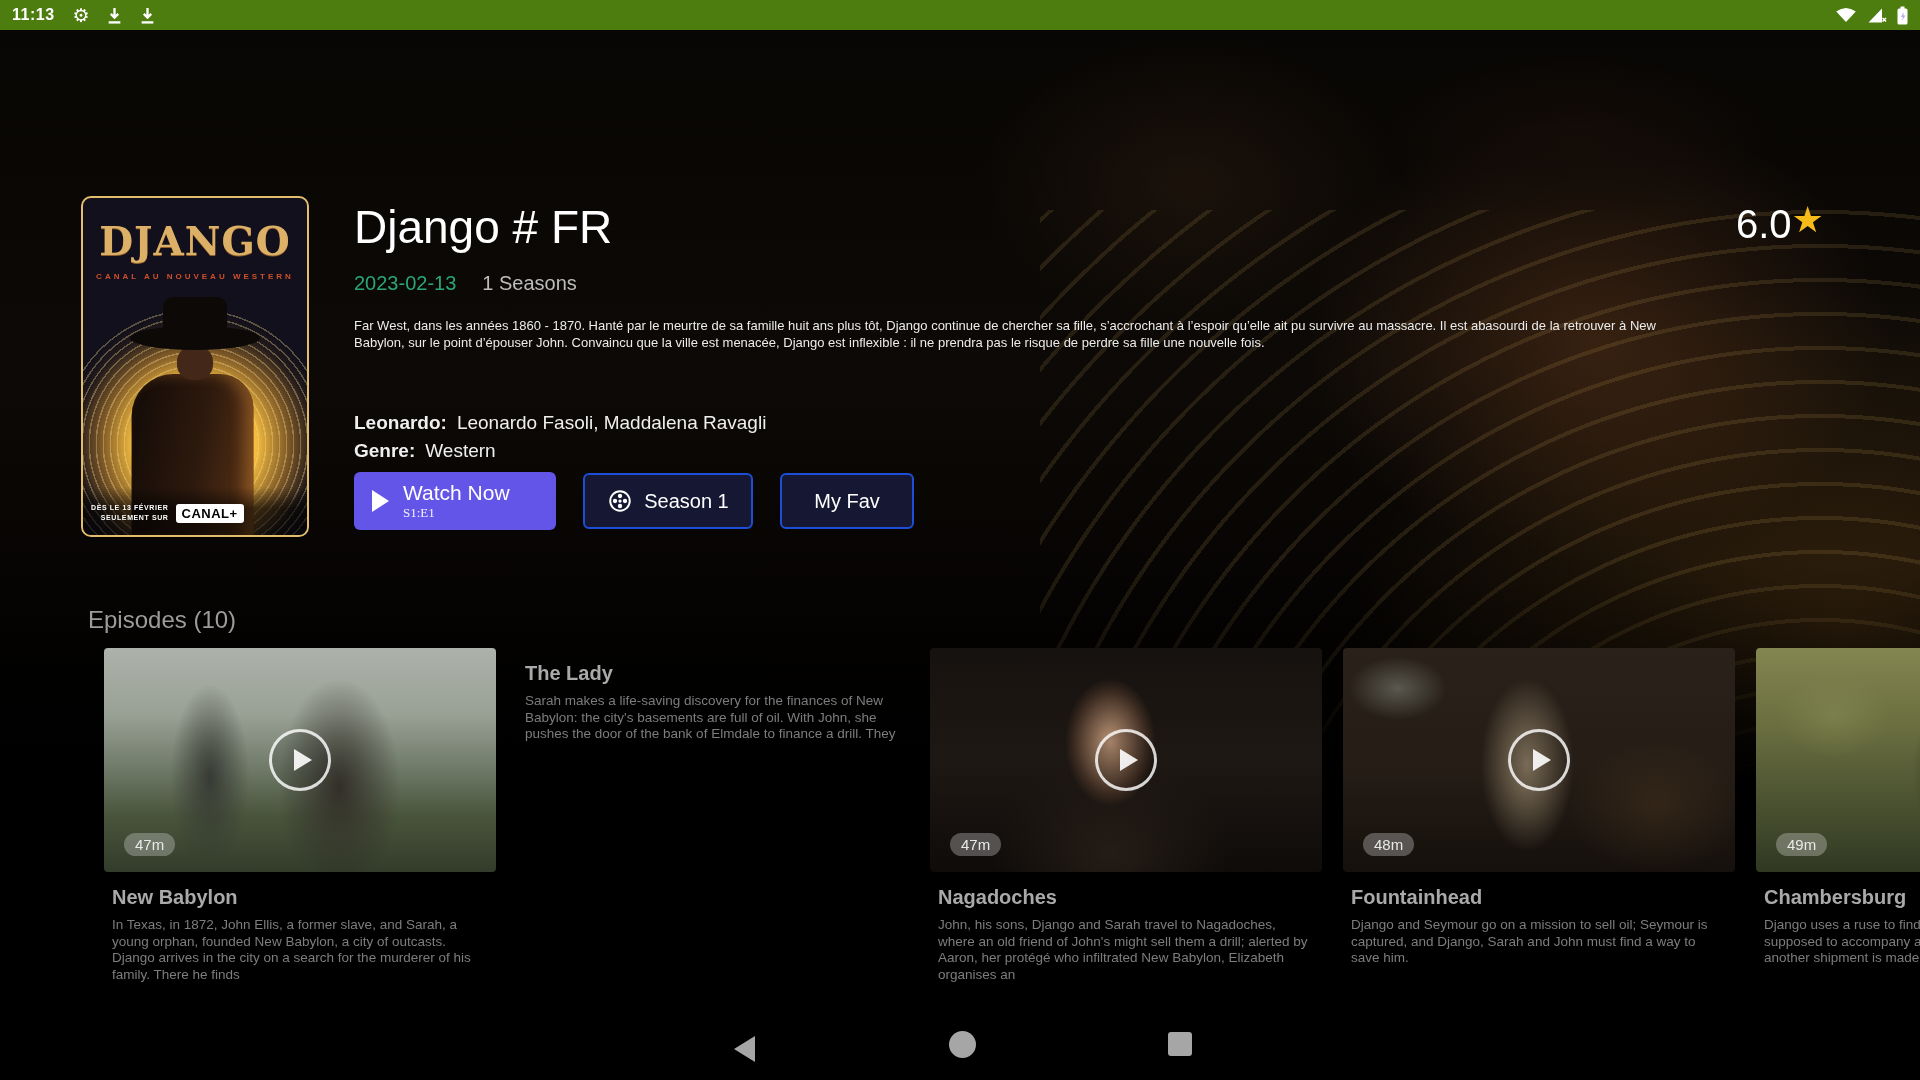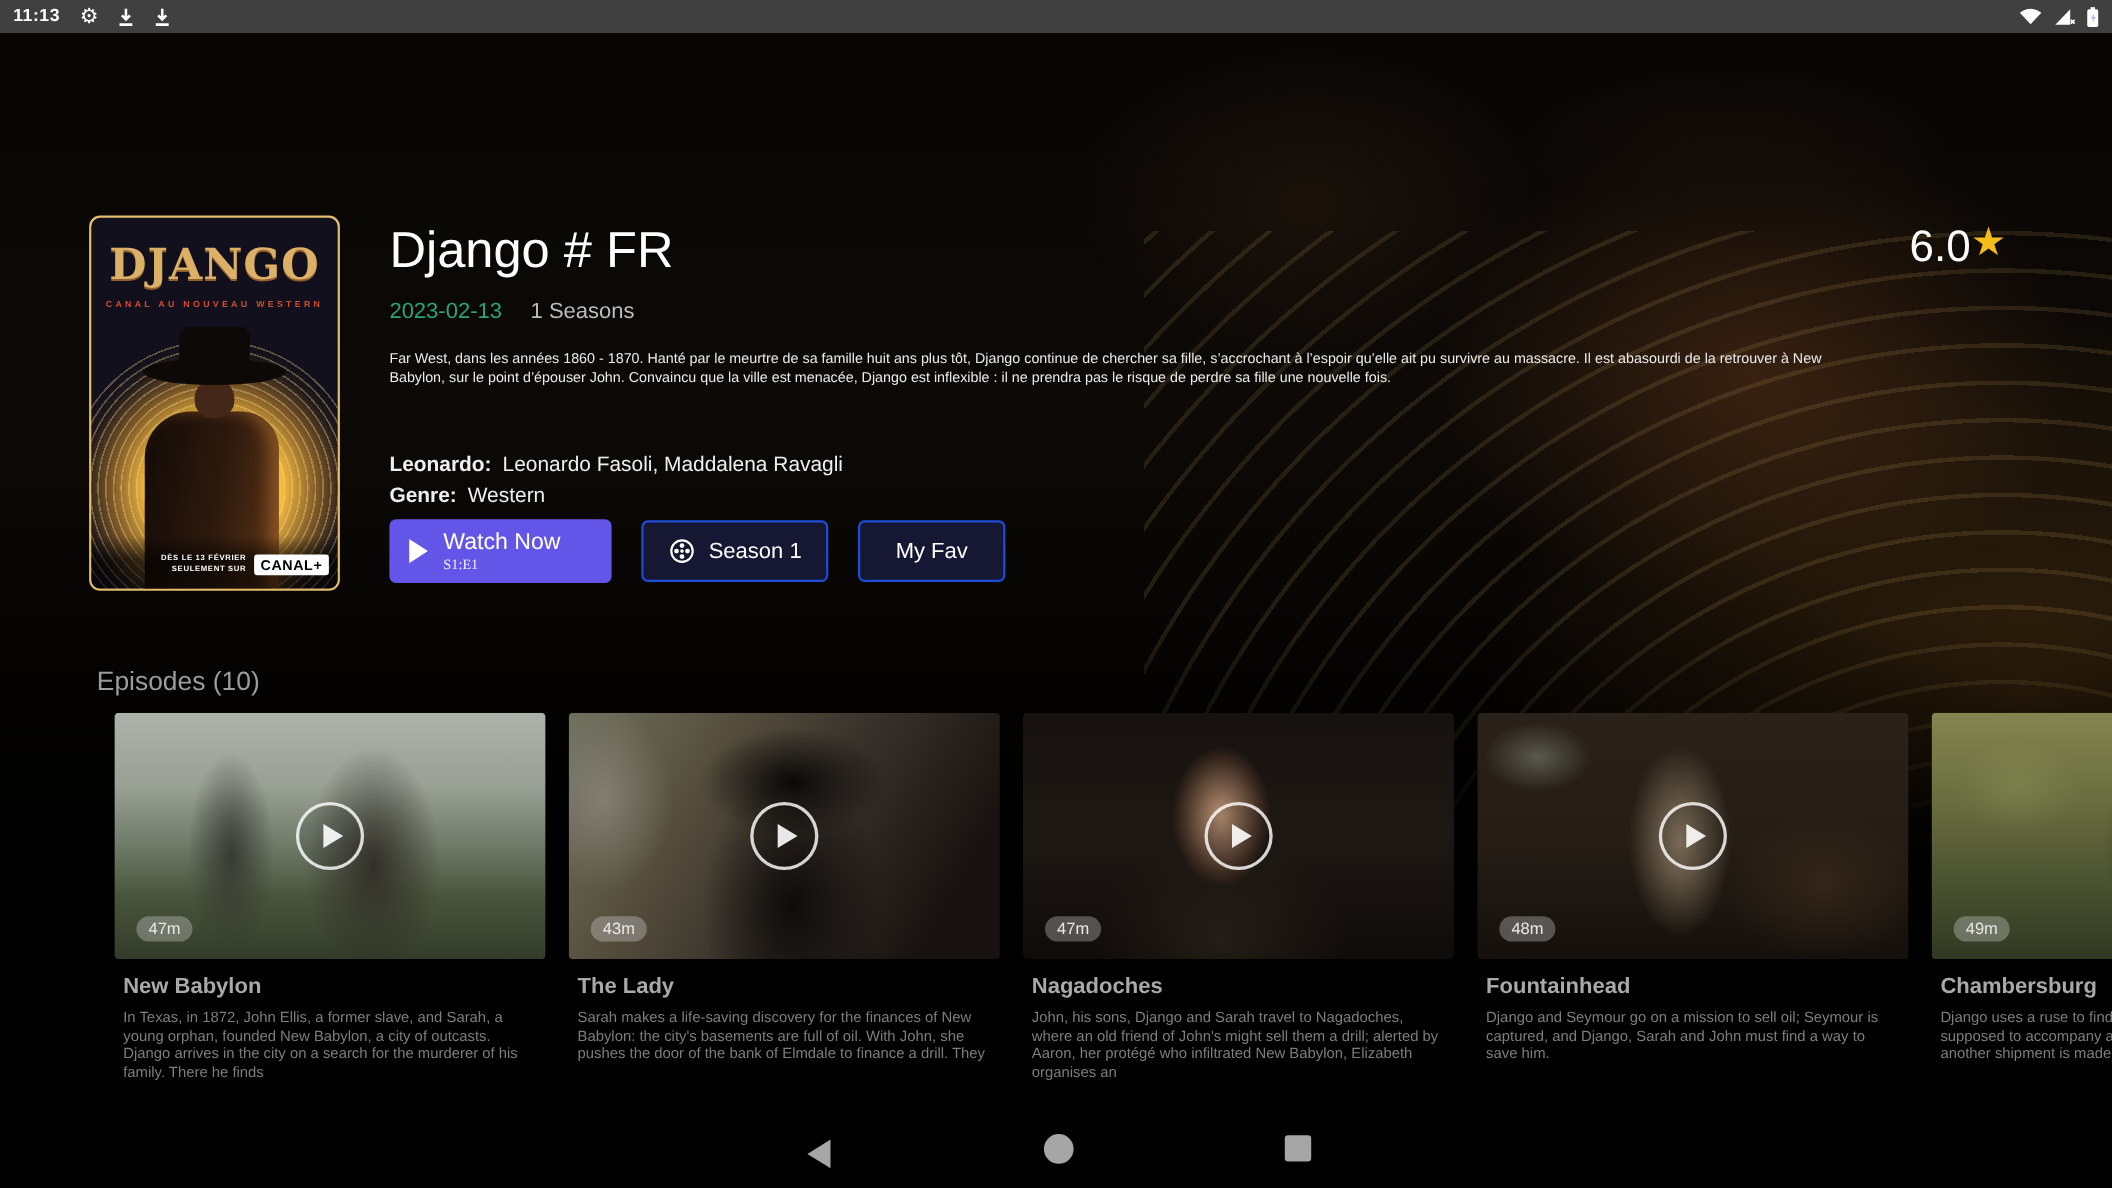--- a/index.html
+++ b/index.html
@@ -1,21 +1,21 @@
 <!DOCTYPE html>
 <html><head>
 <meta charset="utf-8">
 <style>
   * { margin:0; padding:0; box-sizing:border-box; }
   html,body { width:1920px; height:1080px; overflow:hidden; background:#000;
     font-family:"Liberation Sans","DejaVu Sans",sans-serif; }
 
   
   .status-bar { position:absolute; left:0; top:0; width:1920px; height:30px;
-    background:#404040; display:flex; align-items:center; padding:0 12px; z-index:50; }
+    background:#4d7c0f; display:flex; align-items:center; padding:0 12px; z-index:50; }
   .sb-time { color:#fff; font-size:16px; font-weight:bold; margin-right:18px; letter-spacing:.5px; }
   .sb-left { display:flex; align-items:center; gap:16px; }
   .sb-right { margin-left:auto; display:flex; align-items:center; gap:10px; }
   .sb-ic { display:flex; align-items:center; }
   .gear-glyph { color:#fff; font-size:19px; line-height:1; }
 
   
   .backdrop { position:absolute; left:0; top:30px; width:1920px; height:770px;
     background:
       radial-gradient(ellipse 260px 110px at 82% 14%, rgba(20,12,7,.95), rgba(20,12,7,0) 75%),
@@ -47,21 +47,21 @@
   .p-hat-crown { position:absolute; top:99px; left:50%; transform:translateX(-50%);
     width:64px; height:40px; background:#0d0906; border-radius:10px 10px 0 0; z-index:3; }
   .p-face { position:absolute; top:148px; left:50%; transform:translateX(-50%);
     width:36px; height:34px; background:#432718; border-radius:45%; z-index:2; }
   .p-torso { position:absolute; top:176px; left:50%; transform:translateX(-52%);
     width:122px; height:168px; border-radius:42px 34px 0 0; z-index:2;
     background:linear-gradient(100deg,#170d08 10%, #2e1a0e 55%, #5a3315 95%);
     box-shadow:inset -10px 0 14px rgba(225,145,60,.35); }
   .p-bottom { position:absolute; left:0; right:0; bottom:0; height:48px; z-index:4;
     background:linear-gradient(180deg, rgba(0,0,0,0), rgba(0,0,0,.6) 45%);
-    display:flex; align-items:center; justify-content:flex-end; gap:7px; padding:12px 8px 8px; }
+    display:flex; align-items:center; gap:7px; padding:12px 8px 8px; }
   .p-promo { text-align:right; color:#fff; font-size:7px; font-weight:bold;
     line-height:1.4; letter-spacing:.6px; }
   .p-network { background:#fff; color:#000; font-weight:bold; font-size:13px;
     padding:2px 6px; border-radius:3px; letter-spacing:.5px; }
 
   
   .hero-title { position:absolute; left:354px; top:200px; color:#fff; font-size:46px;
     font-weight:400; z-index:6; }
   .hero-meta { position:absolute; left:354px; top:272px; display:flex; gap:26px;
     font-size:20px; z-index:6; }
@@ -262,26 +262,20 @@
       <div class="ep-play">
           <div class="ep-play-tri"></div>
         </div>
       <div class="ep-dur">47m</div>
     </div>
     <div class="ep-title">New Babylon</div>
     <div class="ep-desc">In Texas, in 1872, John Ellis, a former slave, and Sarah, a young orphan, founded New Babylon, a city of outcasts. Django arrives in the city on a search for the murderer of his family. There he finds</div>
   </div>
 
   <div class="ep-card" style="left:517px">
-    <div class="ep-thumb t2">
-      <div class="ep-play">
-          <div class="ep-play-tri"></div>
-        </div>
-      <div class="ep-dur">43m</div>
-    </div>
     <div class="ep-title">The Lady</div>
     <div class="ep-desc">Sarah makes a life-saving discovery for the finances of New Babylon: the city's basements are full of oil. With John, she pushes the door of the bank of Elmdale to finance a drill. They</div>
   </div>
 
   <div class="ep-card" style="left:930px">
     <div class="ep-thumb t3">
       <div class="ep-play">
           <div class="ep-play-tri"></div>
         </div>
       <div class="ep-dur">47m</div>

